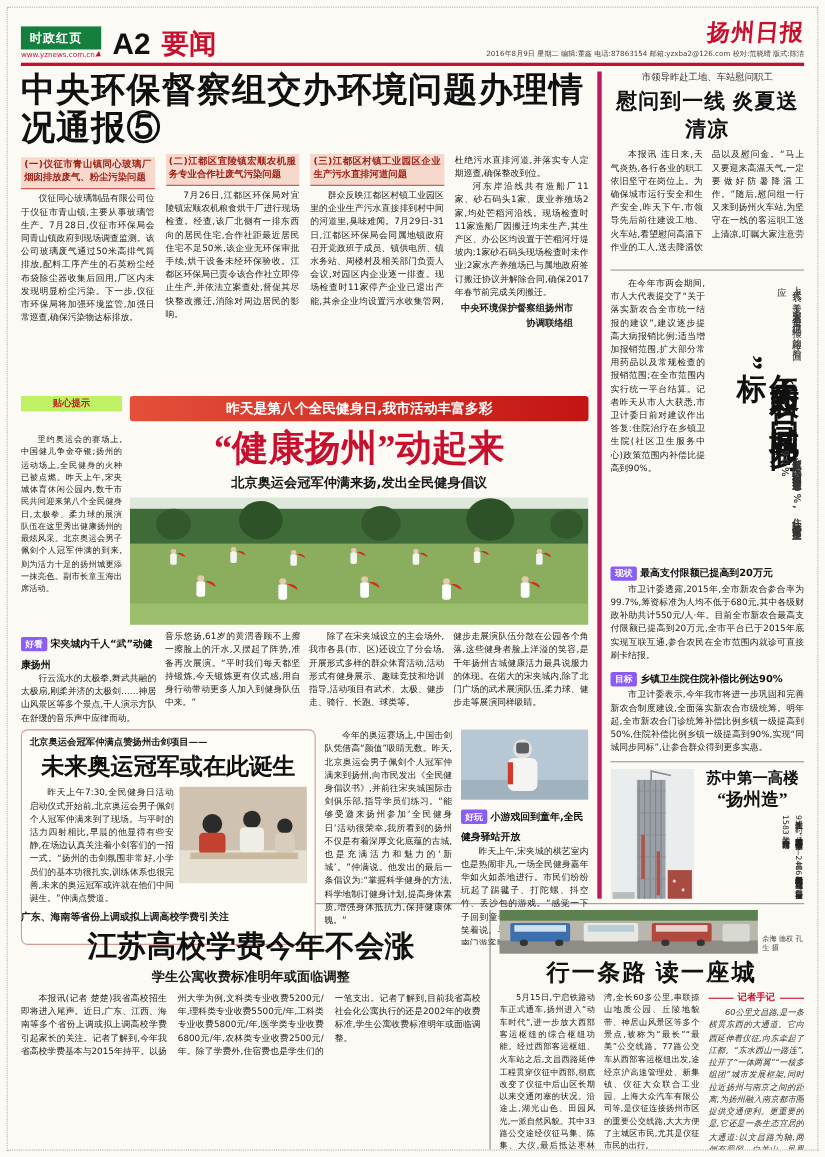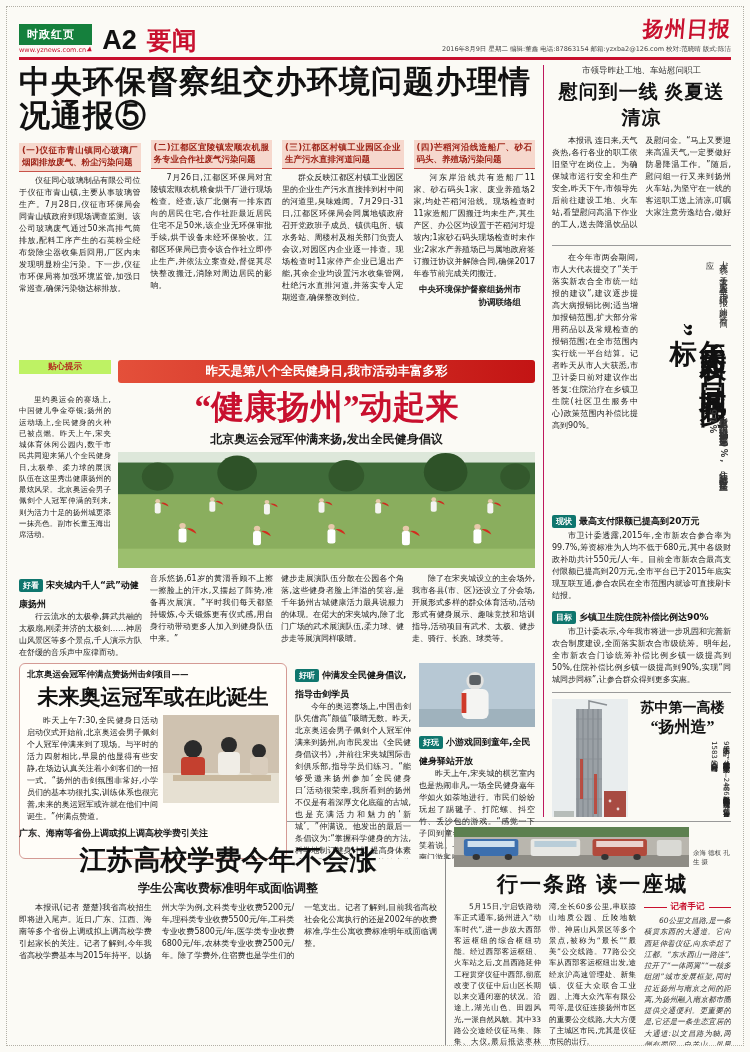--- a/index.html
+++ b/index.html
@@ -17,21 +17,21 @@
   .cursor-ico { width:0; height:0; border-left:4px solid #c8102e; border-top:3px solid transparent; border-bottom:3px solid transparent; transform:rotate(35deg); display:inline-block; }
   .pageno { font-size:27px; font-weight:900; font-family:"Liberation Sans", sans-serif; color:#111; line-height:1; }
   .secname { font-size:25px; font-weight:900; color:#c8102e; font-family:"Liberation Serif", serif; line-height:1.05; }
   .hdr-right { text-align:right; }
   .masthead { font-family:"Liberation Serif", serif; font-weight:900; font-size:21px; color:#c8102e; transform:skewX(-5deg); letter-spacing:1px; }
   .infoline { font-size:6.5px; color:#444; margin-top:2px; }
 
   
   .row1 { display:flex; gap:8px; margin-top:5px; height:752px; }
   .main-left { width:516px; flex:none; }
-  .right-col { flex:1; border-left:1px solid #be185d; padding-left:8px; overflow:hidden; }
+  .right-col { flex:1; border-left:4px solid #be185d; padding-left:8px; overflow:hidden; }
   .row2 { display:flex; gap:8px; margin-top:4px; height:232px; border-top:1px solid #999; padding-top:5px; }
 
   .sep { border:none; border-top:1px solid #9a9a9a; margin:6px 0; }
   .serif-head { font-family:"Liberation Serif", serif; font-weight:900; color:#111; }
   .body-txt { font-size:8px; line-height:1.5; text-align:justify; color:#222; }
   .indent p, p.ind { text-indent:2em; }
 
   
   .top-headline { font-size:31px; text-align:left; letter-spacing:1px; line-height:1.1; }
   .top-cols { margin-top:7px; height:212px; column-count:4; column-gap:10px; overflow:hidden; }
@@ -44,21 +44,21 @@
   .tip-tag { background:#bef264; color:#b3261e; font-weight:bold; font-size:8.5px; text-align:center; padding:1px 0; margin-bottom:20px; }
   .tips .body-txt { font-size:7.5px; }
   .feature-right { flex:1; display:flex; flex-direction:column; }
   .banner { background:linear-gradient(90deg,#e4503a,#c31414); color:#fff; font-weight:bold; font-size:12.5px; text-align:center; padding:3px 2px; border-radius:3px; }
   .feat-headline { font-size:33px; color:#c8102e; text-align:center; margin:2px 0 1px; }
   .feat-sub { font-size:12px; font-weight:bold; text-align:center; color:#1a1a1a; margin-bottom:4px; }
   .photo-frame { flex:1; overflow:hidden; }
   .photo-frame svg { width:100%; height:100%; display:block; }
   .feature-cols { display:flex; gap:8px; margin-top:5px; height:84px; }
   .fcol { flex:1; overflow:hidden; }
-  .tag-chip { display:inline-block; background:#0f766e; color:#fff; font-weight:bold; font-size:8px; padding:1px 4px; border-radius:2px; margin-right:3px; }
+  .tag-chip { display:inline-block; background:#8b5cf6; color:#fff; font-weight:bold; font-size:8px; padding:1px 4px; border-radius:2px; margin-right:3px; }
   .tag-title { font-weight:bold; font-size:9px; color:#111; line-height:1.35; }
   .bottom-row { display:flex; gap:8px; margin-top:6px; height:196px; }
   .bcol { flex:1; overflow:hidden; }
 
   
   .champ-box { width:268px; flex:none; border:1px solid #d49a94; border-radius:6px; padding:5px 7px; background:#fffdf8; overflow:hidden; }
   .champ-kick { font-size:8.5px; font-weight:bold; color:#222; }
   .champ-head { font-size:21px; text-align:center; margin:2px 0 4px; }
   .champ-photo { float:right; width:116px; height:88px; margin:0 0 3px 5px; }
   .champ-photo svg { width:100%; height:100%; display:block; }
@@ -140,21 +140,20 @@
 
         <div>
           <h1 class="serif-head top-headline">中央环保督察组交办环境问题办理情况通报⑤</h1>
           <div class="top-cols body-txt">
             <div class="sec-head">(一)仪征市青山镇同心玻璃厂烟囱排放废气、粉尘污染问题</div>
             <p class="ind">仪征同心玻璃制品有限公司位于仪征市青山镇,主要从事玻璃管生产。7月28日,仪征市环保局会同青山镇政府到现场调查监测。该公司玻璃废气通过50米高排气筒排放,配料工序产生的石英粉尘经布袋除尘器收集后回用,厂区内未发现明显粉尘污染。下一步,仪征市环保局将加强环境监管,加强日常巡查,确保污染物达标排放。</p>
             <div class="sec-head">(二)江都区宜陵镇宏顺农机服务专业合作社废气污染问题</div>
             <p class="ind">7月26日,江都区环保局对宜陵镇宏顺农机粮食烘干厂进行现场检查。经查,该厂北侧有一排东西向的居民住宅,合作社距最近居民住宅不足50米,该企业无环保审批手续,烘干设备未经环保验收。江都区环保局已责令该合作社立即停止生产,并依法立案查处,督促其尽快整改搬迁,消除对周边居民的影响。</p>
             <div class="sec-head">(三)江都区村镇工业园区企业生产污水直排河道问题</div>
             <p class="ind">群众反映江都区村镇工业园区里的企业生产污水直接排到村中间的河道里,臭味难闻。7月29日-31日,江都区环保局会同属地镇政府召开党政班子成员、镇供电所、镇水务站、周楼村及相关部门负责人会议,对园区内企业逐一排查。现场检查时11家停产企业已退出产能,其余企业均设置污水收集管网,杜绝污水直排河道,并落实专人定期巡查,确保整改到位。</p>
-            <div class="sec-head">(四)芒稻河沿线造船厂、砂石码头、养殖场污染问题</div>
             <p class="ind">河东岸沿线共有造船厂11家、砂石码头1家、废业养殖场2家,均处芒稻河沿线。现场检查时11家造船厂因搬迁均未生产,其生产区、办公区均设置于芒稻河圩堤坡内;1家砂石码头现场检查时未作业;2家水产养殖场已与属地政府签订搬迁协议并解除合同,确保2017年春节前完成关闭搬迁。</p>
             <p class="sig">中央环境保护督察组扬州市协调联络组</p>
           </div>
         </div>
 
         <div>
           <div class="feature-top">
             <div class="tips">
               <div class="tip-tag">贴心提示</div>
               <p class="body-txt ind">里约奥运会的赛场上,中国健儿争金夺银;扬州的运动场上,全民健身的火种已被点燃。昨天上午,宋夹城体育休闲公园内,数千市民共同迎来第八个全民健身日,太极拳、柔力球的展演队伍在这里秀出健康扬州的最炫风采。北京奥运会男子佩剑个人冠军仲满的到来,则为活力十足的扬州城更添一抹亮色。副市长童玉海出席活动。</p>
@@ -242,24 +241,24 @@
           </div>
           <div class="feature-cols">
             <div class="fcol">
               <div><span class="tag-chip">好看</span><span class="tag-title">宋夹城内千人“武”动健康扬州</span></div>
               <p class="body-txt ind">行云流水的太极拳,舞武共融的太极扇,刚柔并济的太极剑……神居山风景区等多个景点,千人演示方队在舒缓的音乐声中应律而动。</p>
             </div>
             <div class="fcol">
                 <p class="body-txt">音乐悠扬,61岁的黄渭香顾不上擦一擦脸上的汗水,又摆起了阵势,准备再次展演。“平时我们每天都坚持锻炼,今天锻炼更有仪式感,用自身行动带动更多人加入到健身队伍中来。”</p>
               </div>
             <div class="fcol">
-                <p class="body-txt">健步走展演队伍分散在公园各个角落,这些健身者脸上洋溢的笑容,是千年扬州古城健康活力最具说服力的体现。在偌大的宋夹城内,除了北门广场的武术展演队伍,柔力球、健步走等展演同样吸睛。</p>
+                <p class="body-txt ind">除了在宋夹城设立的主会场外,我市各县(市、区)还设立了分会场,开展形式多样的群众体育活动,活动形式有健身展示、趣味竞技和培训指导,活动项目有武术、太极、健步走、骑行、长跑、球类等。</p>
               </div>
             <div class="fcol">
-                <p class="body-txt ind">除了在宋夹城设立的主会场外,我市各县(市、区)还设立了分会场,开展形式多样的群众体育活动,活动形式有健身展示、趣味竞技和培训指导,活动项目有武术、太极、健步走、骑行、长跑、球类等。</p>
+                <p class="body-txt">健步走展演队伍分散在公园各个角落,这些健身者脸上洋溢的笑容,是千年扬州古城健康活力最具说服力的体现。在偌大的宋夹城内,除了北门广场的武术展演队伍,柔力球、健步走等展演同样吸睛。</p>
               </div>
           </div>
         </div>
 
         <div class="bottom-row">
           <div class="champ-box">
             <div class="champ-kick">北京奥运会冠军仲满点赞扬州击剑项目——</div>
             <div class="serif-head champ-head">未来奥运冠军或在此诞生</div>
             <div>
               <span class="champ-photo">
@@ -273,21 +272,20 @@
                     <rect x="55" y="37" width="22" height="23" rx="4" fill="#f0ede6"></rect>
                   <circle cx="96" cy="36" r="7" fill="#2b2b2b"></circle>
                     <rect x="87" y="42" width="18" height="18" rx="4" fill="#d9cdbd"></rect>
                   <rect x="10" y="60" width="98" height="6" fill="#c9b99f"></rect>
                 </svg>
               </span>
               <p class="body-txt ind">昨天上午7:30,全民健身日活动启动仪式开始前,北京奥运会男子佩剑个人冠军仲满来到了现场。与平时的活力四射相比,早晨的他显得有些安静,在场边认真关注着小剑客们的一招一式。“扬州的击剑氛围非常好,小学员们的基本功很扎实,训练体系也很完善,未来的奥运冠军或许就在他们中间诞生。”仲满点赞道。</p>
             </div>
           </div>
           <div class="bcol">
-            <div><span class="tag-chip">好听</span><span class="tag-title">仲满发全民健身倡议,指导击剑学员</span></div>
             <p class="body-txt ind">今年的奥运赛场上,中国击剑队凭借高“颜值”吸睛无数。昨天,北京奥运会男子佩剑个人冠军仲满来到扬州,向市民发出《全民健身倡议书》,并前往宋夹城国际击剑俱乐部,指导学员们练习。“能够受邀来扬州参加‘全民健身日’活动很荣幸,我所看到的扬州不仅是有着深厚文化底蕴的古城,也是充满活力和魅力的‘新城’。”仲满说。他发出的最后一条倡议为:“掌握科学健身的方法,科学地制订健身计划,提高身体素质,增强身体抵抗力,保持健康体魄。”</p>
           </div>
           <div class="bcol">
             <div class="small-photo">
               <svg viewBox="0 0 120 64" preserveAspectRatio="none" aria-hidden="true">
                 <rect width="120" height="64" fill="#b7c8d4"></rect>
                 <rect x="0" y="46" width="120" height="18" fill="#9fb2bd"></rect>
                 <circle cx="58" cy="18" r="9" fill="#e2e2e0"></circle>
                   <rect x="52" y="12" width="12" height="10" rx="3" fill="#5a5f63"></rect>
                 <rect x="44" y="26" width="28" height="30" rx="6" fill="#f4f4f2"></rect>

